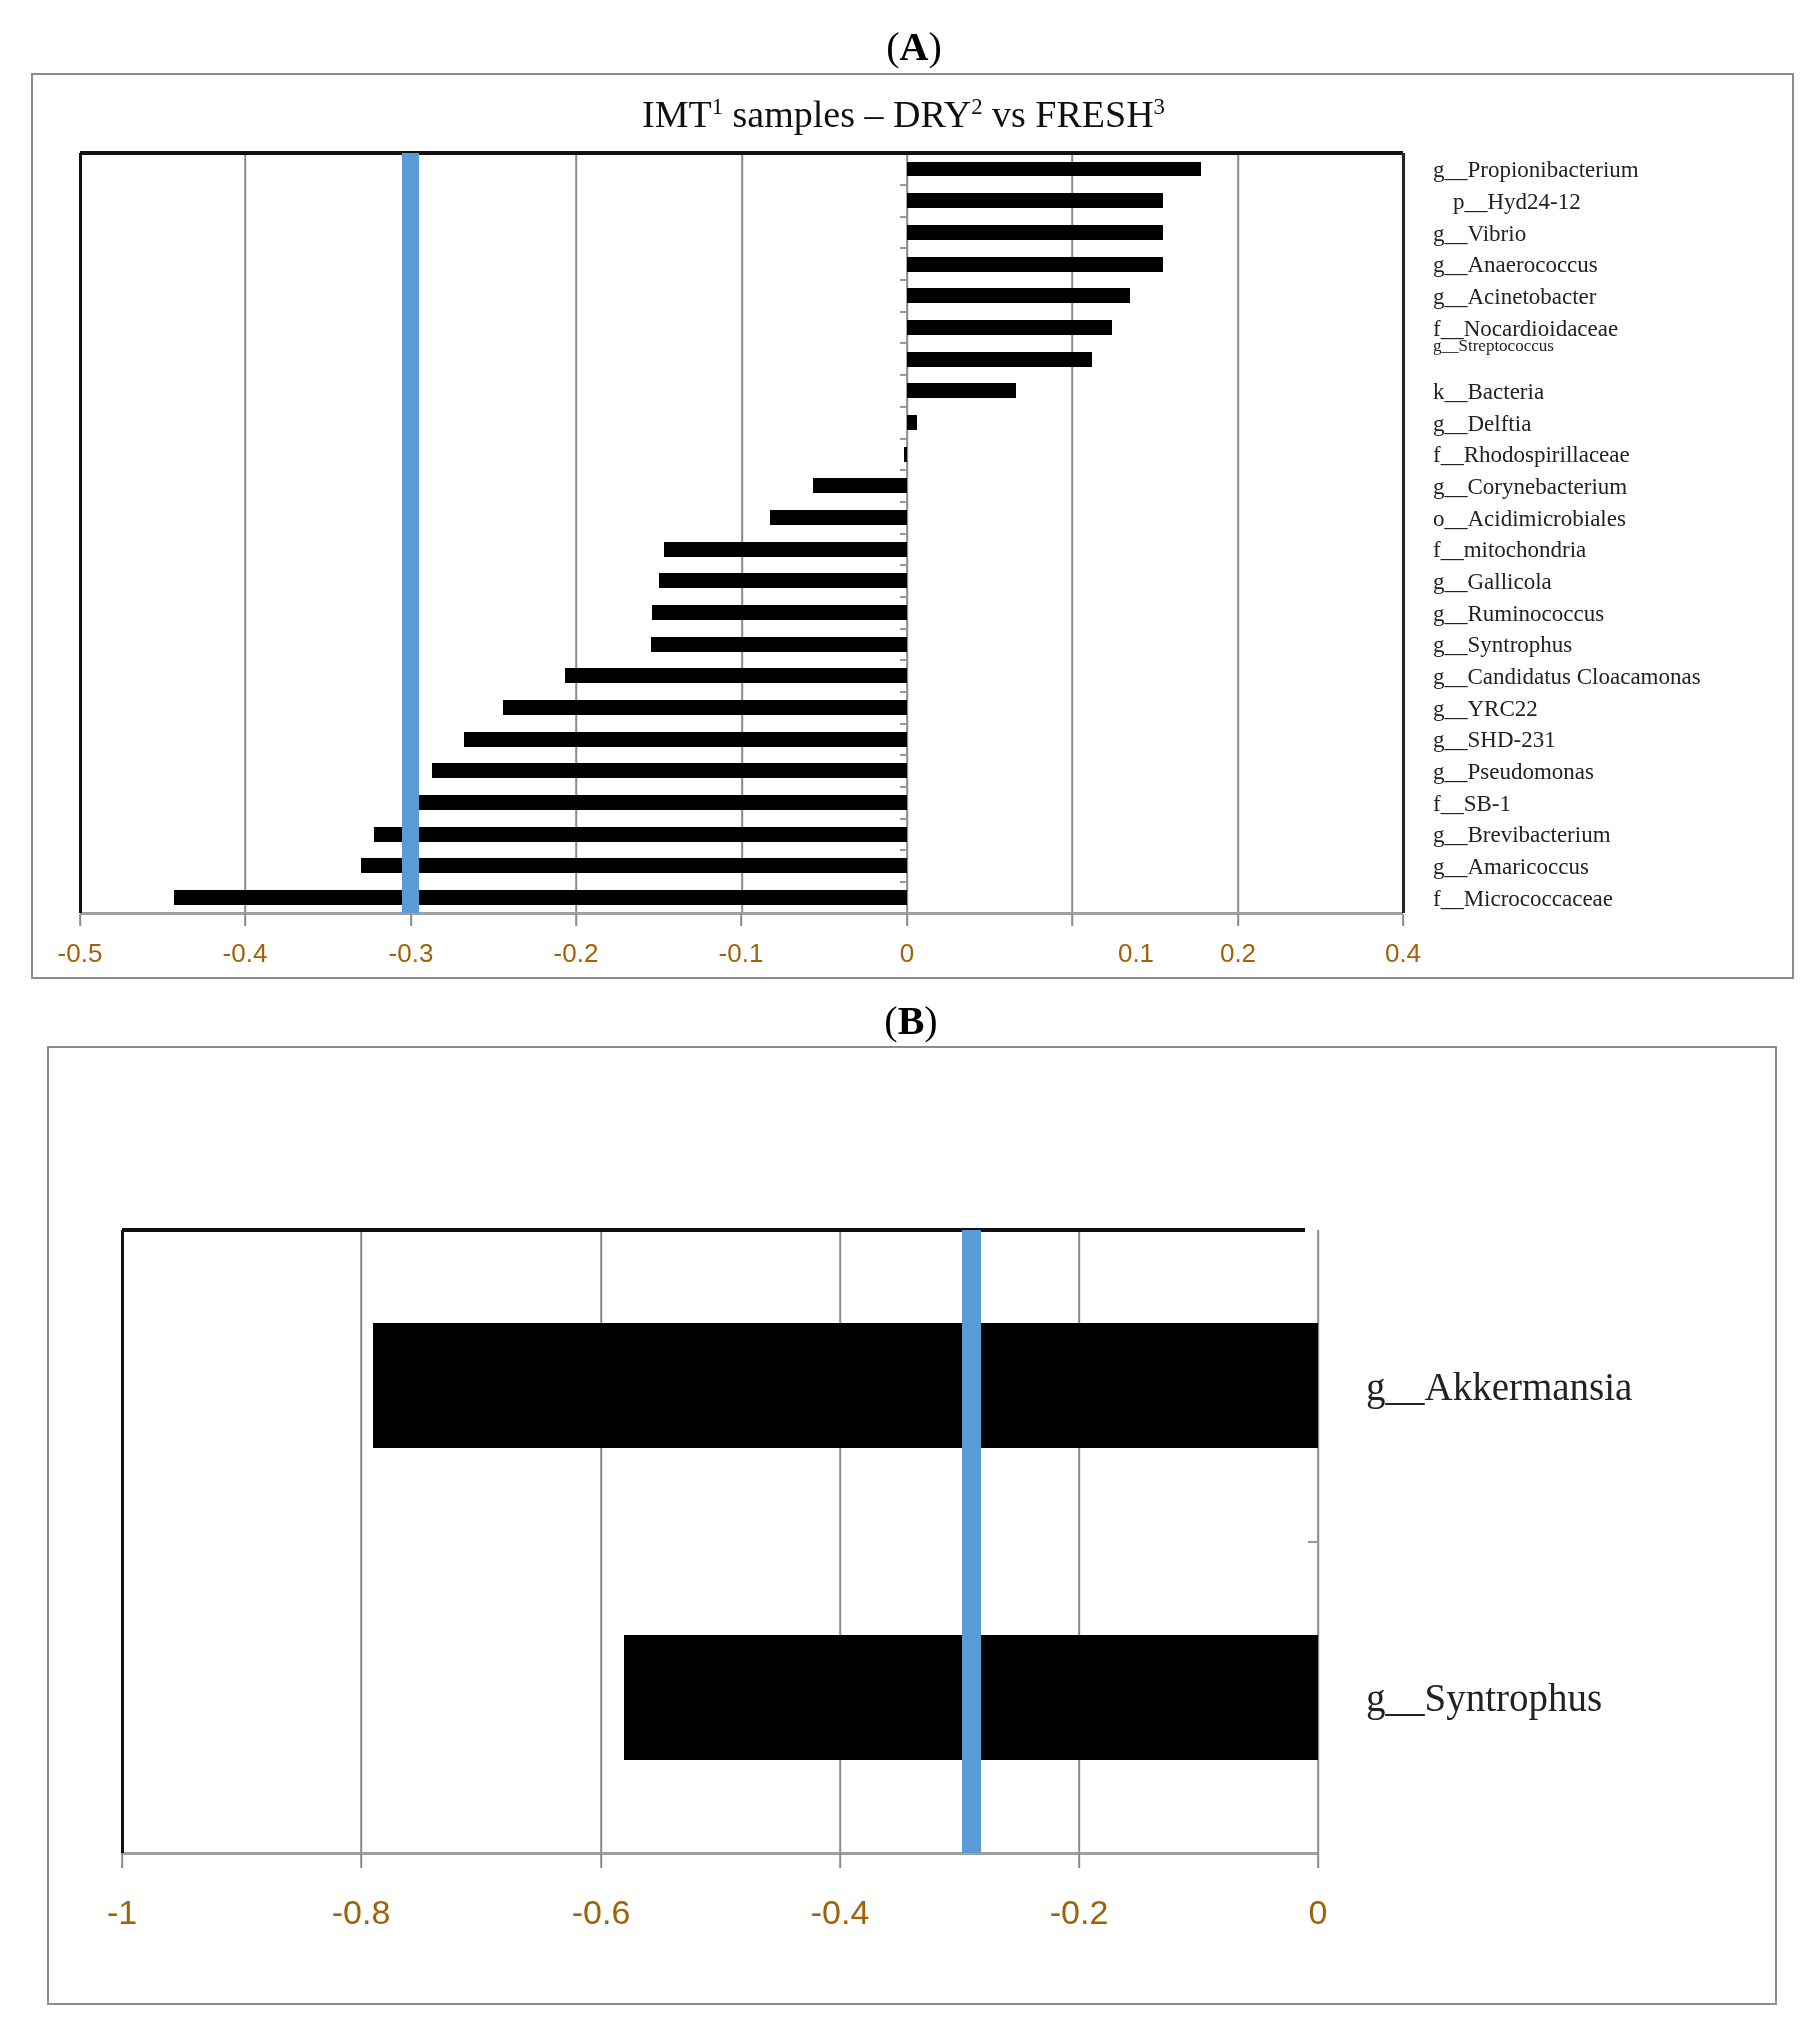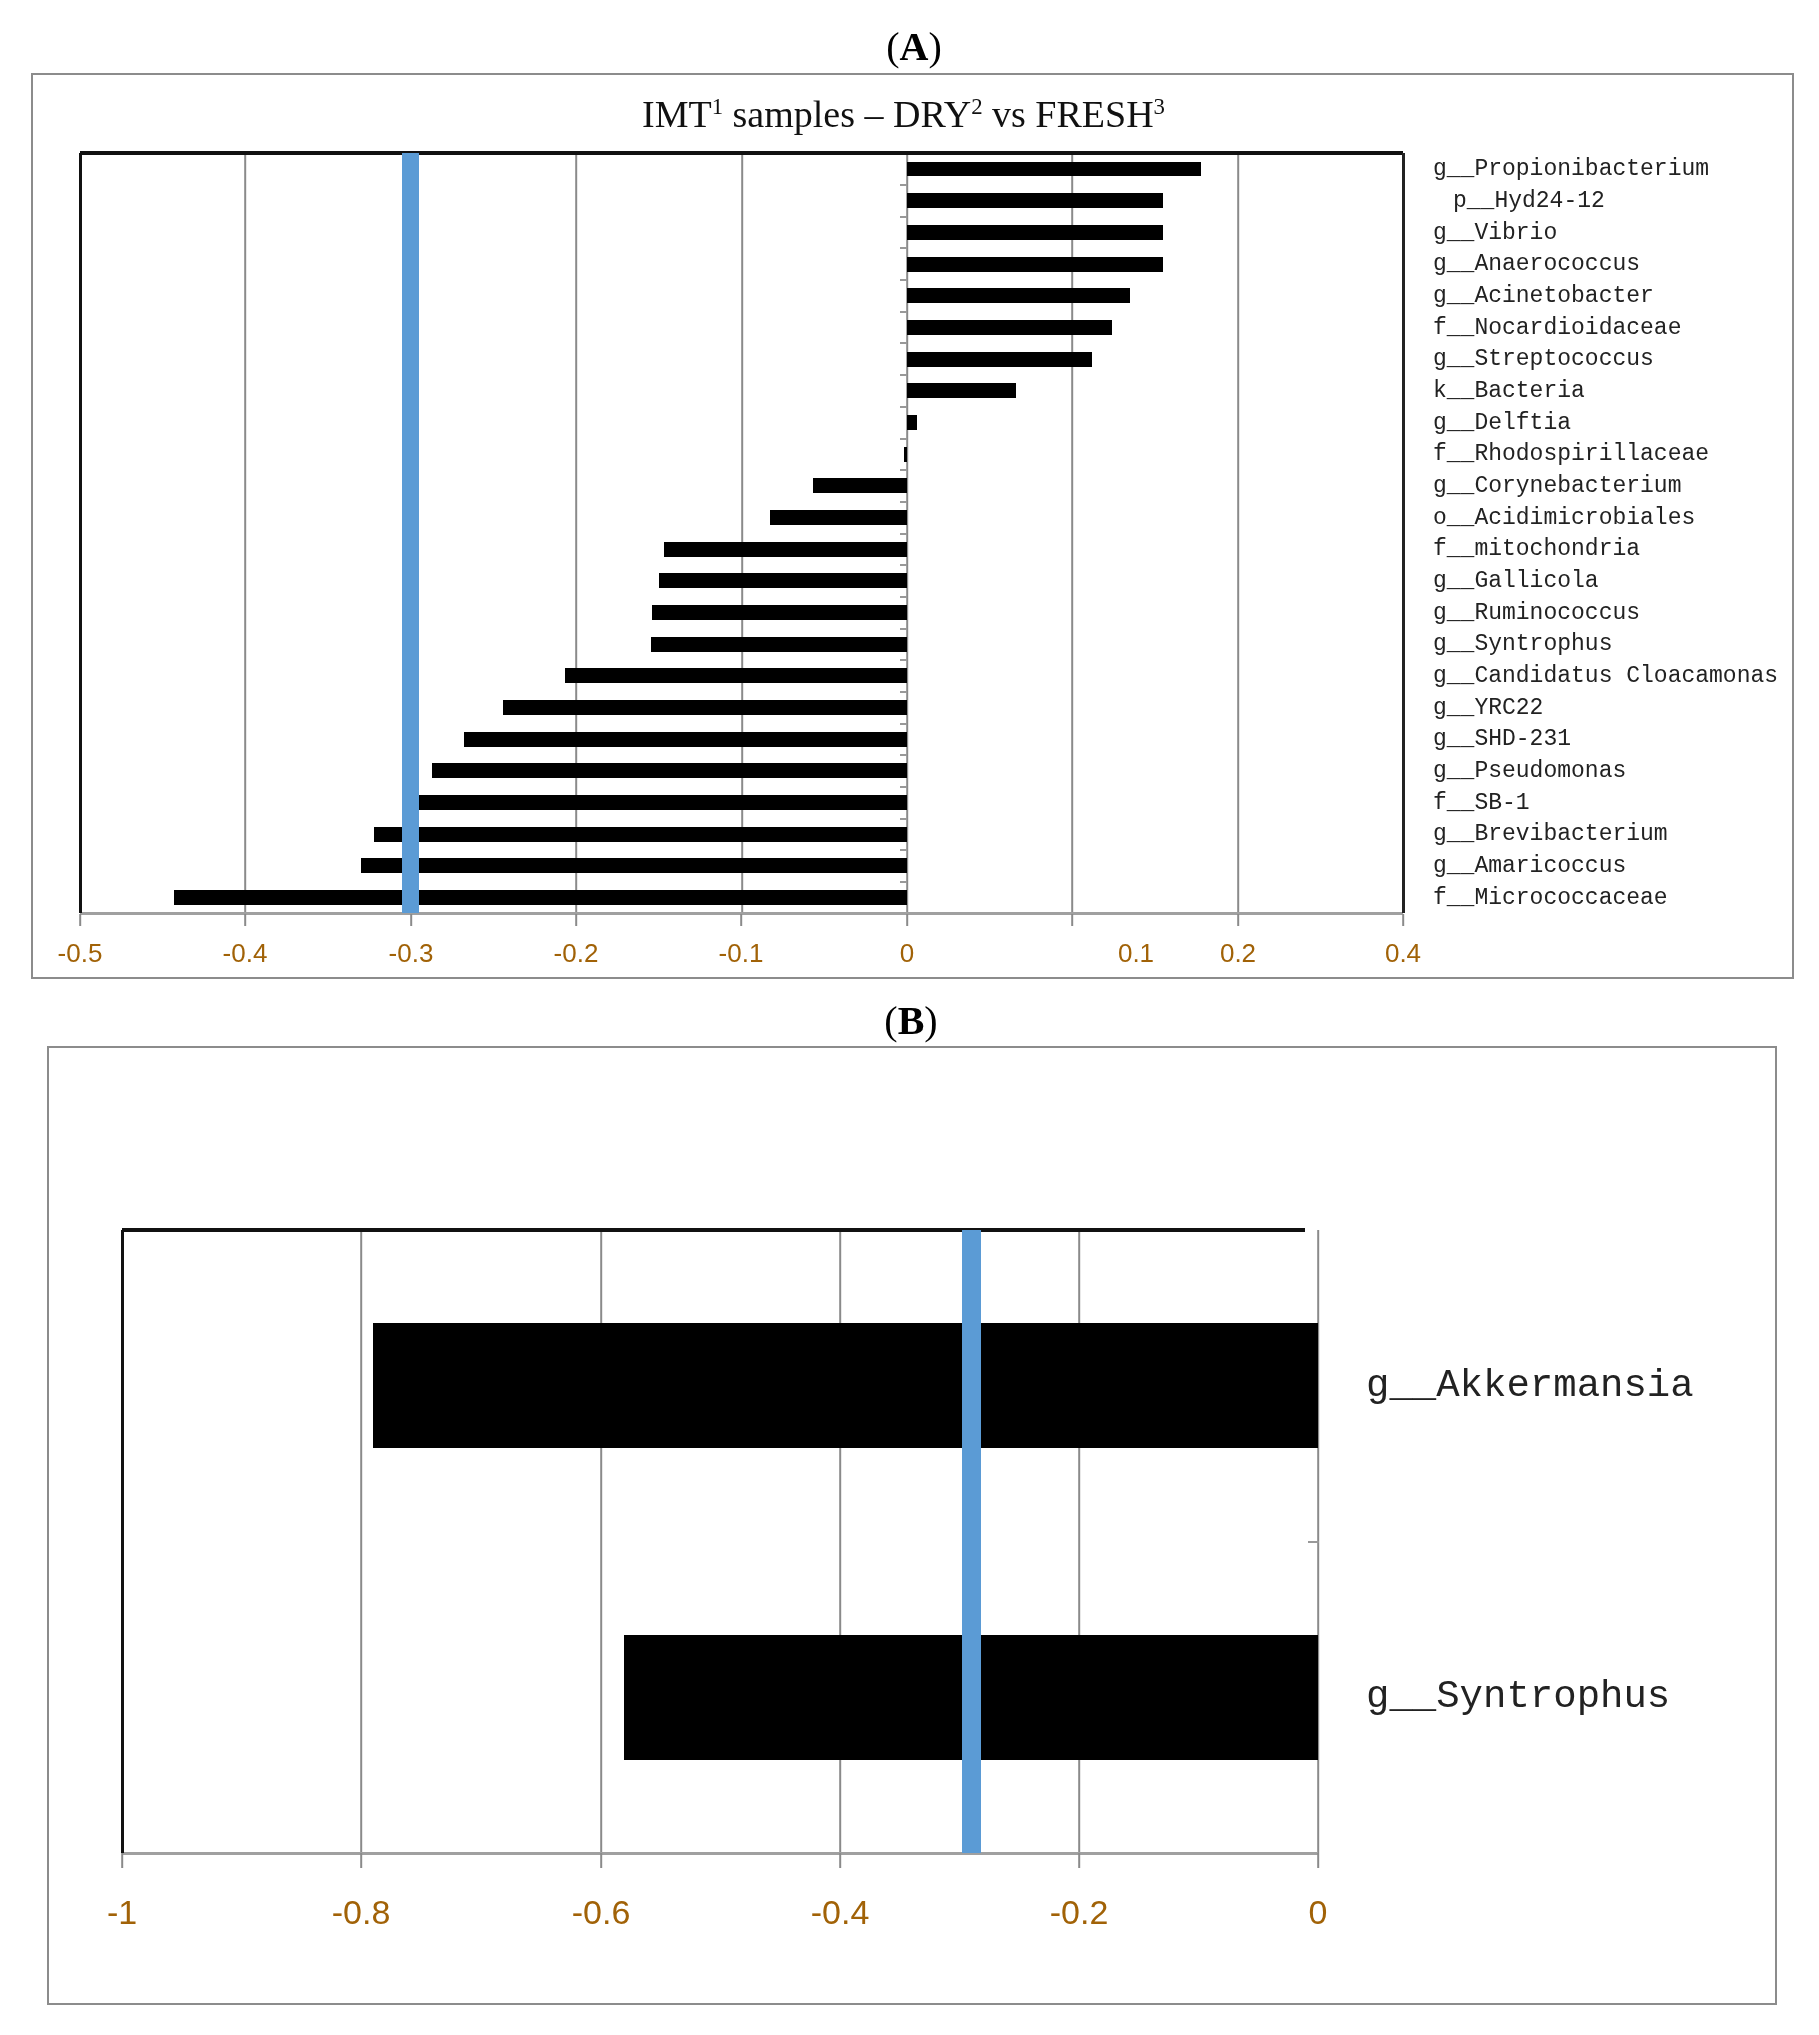--- a/index.html
+++ b/index.html
@@ -13,21 +13,21 @@
   .grid { position: absolute; top: 0; bottom: 0; width: 1.6px; background: #8a8a8a; transform: translateX(-0.8px); }
   .bar { position: absolute; background: #000; }
   .ref-line { position: absolute; top: 0; bottom: 0; }
   .axis-bottom { position: absolute; left: 0; right: 0; bottom: -2.1px; height: 3.2px; background: #a0a0a0; }
   .border-top { position: absolute; left: 0; top: -1.6px; height: 3.7px; background: #111; }
   .border-left { position: absolute; left: -1.1px; top: 0; bottom: 0; width: 2.6px; background: #111; }
   .border-right { position: absolute; right: -1.6px; top: 0; bottom: 0; width: 2.6px; background: #222; }
   .tickx { position: absolute; width: 1.6px; background: #8a8a8a; transform: translateX(-0.8px); }
   .ticky { position: absolute; height: 1.6px; background: #999; }
   .tick-label { position: absolute; font-family: "Liberation Sans", sans-serif; color: #a16207; transform: translate(-50%, -50%); white-space: nowrap; line-height: 1; }
-  .cat-label { position: absolute; font-family: Liberation Mono, monospace; color: #222; white-space: nowrap; line-height: 1; transform: translateY(-50%); }
+  .cat-label { position: absolute; font-family: Liberation Serif, serif; color: #222; white-space: nowrap; line-height: 1; transform: translateY(-50%); }
 </style>
 </head>
 <body>
 
 <div id="canvas">
 
   <div class="panel-label" style="left:914px; top:47px;">(<b>A</b>)</div>
 
   <div class="frame" style="left:30.5px; top:73px; width:1763px; height:906px;"></div>
 
@@ -117,21 +117,21 @@
       <div class="tickx" style="left:1403px; top:914px; height:11.6px;"></div>
       <div class="tick-label" style="left:1403px; top:953px; font-size:26px;">0.4</div>
     </div>
   <div id="labelsA">
       <div class="cat-label" style="left:1433px; top:169px; font-size:23px;">g__Propionibacterium</div>
       <div class="cat-label" style="left:1433px; top:201px; font-size:23px;margin-left:20px;">p__Hyd24-12</div>
       <div class="cat-label" style="left:1433px; top:233px; font-size:23px;">g__Vibrio</div>
       <div class="cat-label" style="left:1433px; top:264px; font-size:23px;">g__Anaerococcus</div>
       <div class="cat-label" style="left:1433px; top:296px; font-size:23px;">g__Acinetobacter</div>
       <div class="cat-label" style="left:1433px; top:328px; font-size:23px;">f__Nocardioidaceae</div>
-      <div class="cat-label" style="left:1433px; top:359px; font-size:23px;">g__Streptococcus</div>
+      <div class="cat-label" style="left:1433px; top:345px; font-size:17px;">g__Streptococcus</div>
       <div class="cat-label" style="left:1433px; top:391px; font-size:23px;">k__Bacteria</div>
       <div class="cat-label" style="left:1433px; top:423px; font-size:23px;">g__Delftia</div>
       <div class="cat-label" style="left:1433px; top:454px; font-size:23px;">f__Rhodospirillaceae</div>
       <div class="cat-label" style="left:1433px; top:486px; font-size:23px;">g__Corynebacterium</div>
       <div class="cat-label" style="left:1433px; top:518px; font-size:23px;">o__Acidimicrobiales</div>
       <div class="cat-label" style="left:1433px; top:549px; font-size:23px;">f__mitochondria</div>
       <div class="cat-label" style="left:1433px; top:581px; font-size:23px;">g__Gallicola</div>
       <div class="cat-label" style="left:1433px; top:613px; font-size:23px;">g__Ruminococcus</div>
       <div class="cat-label" style="left:1433px; top:644px; font-size:23px;">g__Syntrophus</div>
       <div class="cat-label" style="left:1433px; top:676px; font-size:23px;">g__Candidatus Cloacamonas</div>

